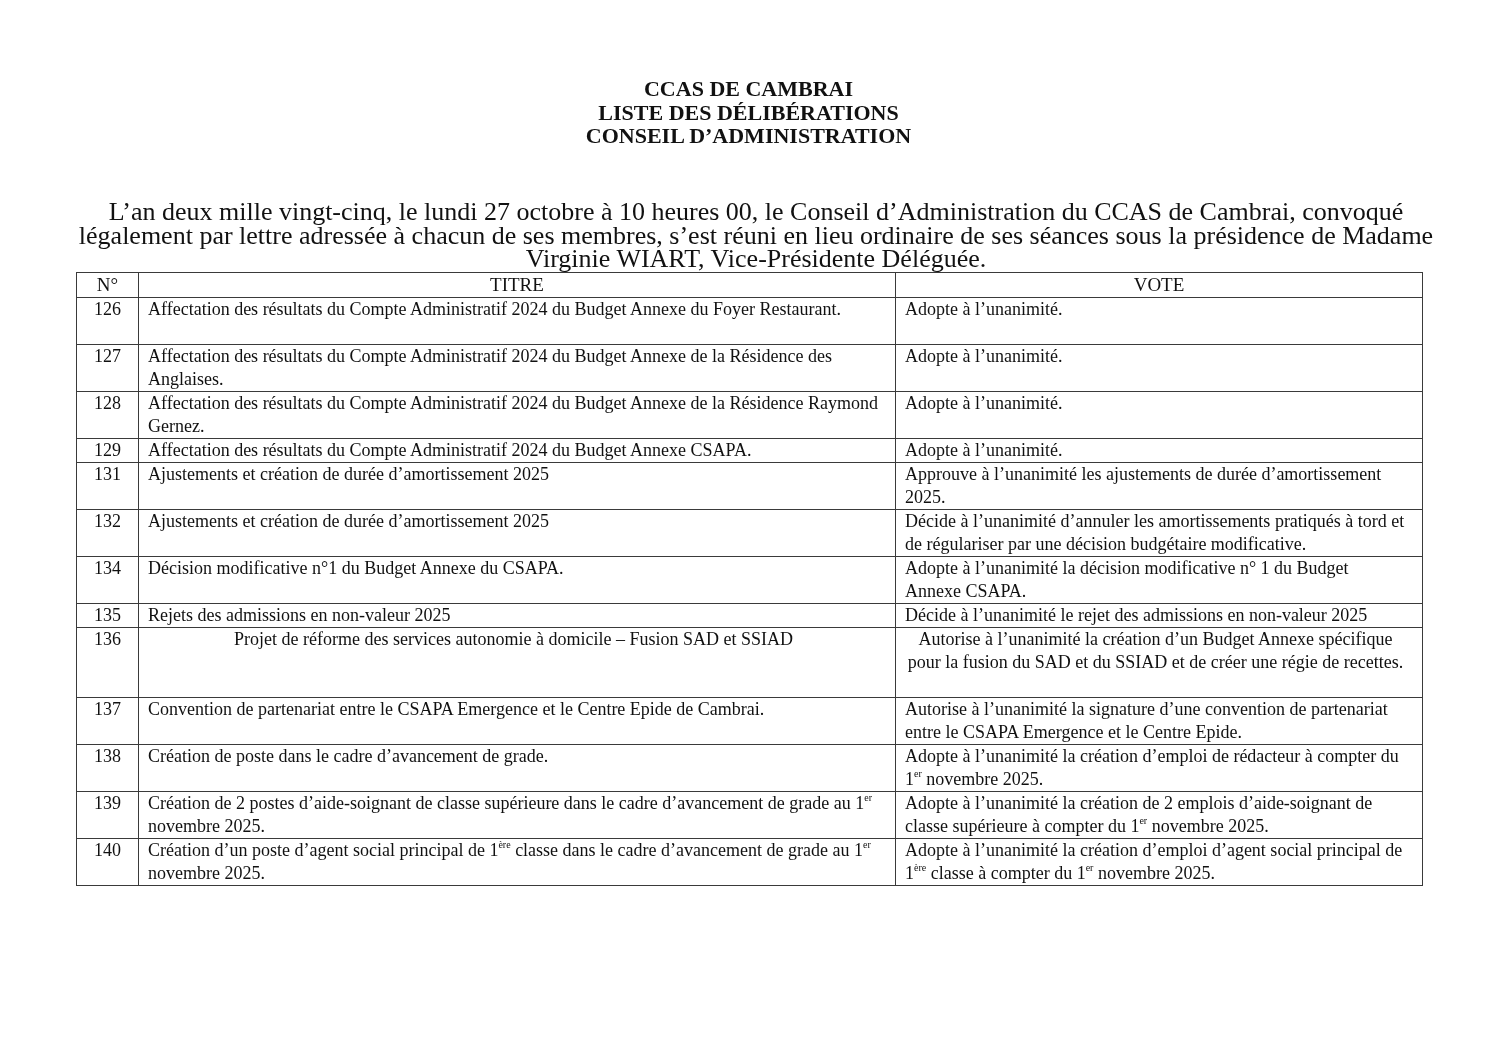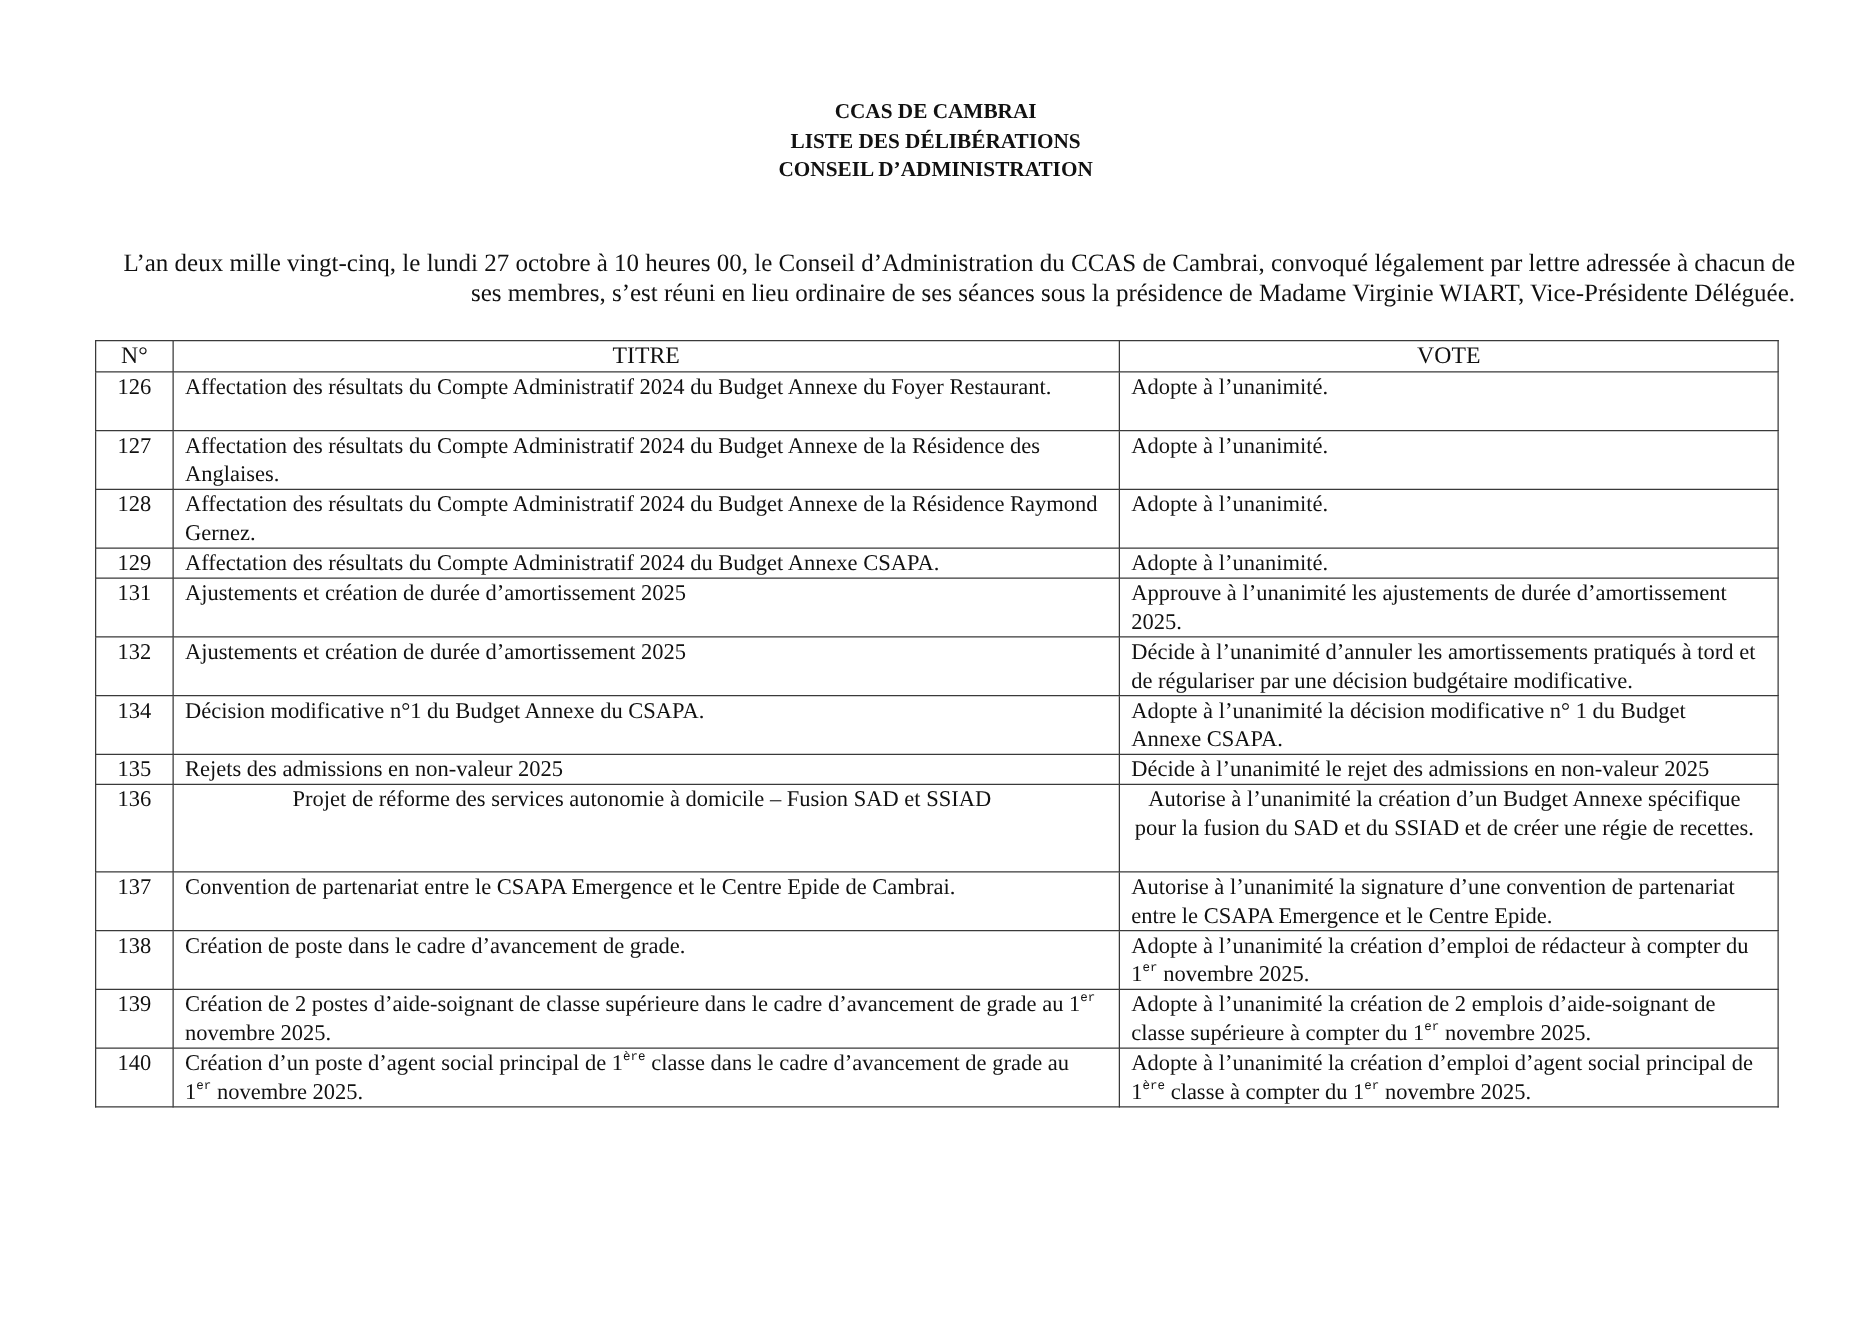--- a/index.html
+++ b/index.html
@@ -3,46 +3,46 @@
   <meta charset="utf-8">
   <style>
     html, body { margin: 0; padding: 0; background: #ffffff; }
     body {
       width: 1497px; height: 1058px; position: relative; overflow: hidden;
       font-family: "Liberation Serif", "DejaVu Serif", serif;
       color: #111111;
     }
     .header {
       position: absolute; left: 0; top: 77px; width: 1497px;
-      text-align: center; font-weight: bold; font-size: 17px; line-height: 23.5px;
+      text-align: center; font-weight: bold; font-size: 22px; line-height: 23.5px;
     }
     .header div { margin: 0; }
     .intro {
       position: absolute; left: 76px; top: 200px; width: 1360px;
-      font-size: 20px; line-height: 23.5px; text-align: right;
+      font-size: 26px; line-height: 23.5px; text-align: center;
     }
     table {
       position: absolute; left: 76px; top: 272px;
       border-collapse: collapse; width: 1346px;
       font-size: 18px; line-height: 23px;
       table-layout: fixed;
     }
     td, th {
       border: 1.3px solid #3a3a3a; vertical-align: top;
       padding: 0 16px 0 9px; font-weight: normal;
     }
     th { text-align: center; padding: 0; height: 24px; font-size: 19px; }
     col.c-num { width: 62px; }
     col.c-title { width: 757px; }
     col.c-vote { width: 527px; }
     td.num { text-align: center; padding: 0; }
     tr.h1 td { height: 23px; }
     tr.h2 td { height: 46px; }
     tr.h3 td { height: 69px; text-align: center; }
-    sup { font-size: 10px; line-height: 0; vertical-align: super; position: relative; top: -1px; font-family: Liberation Mono, monospace; }
+    sup { font-size: 10px; line-height: 0; vertical-align: super; position: relative; top: -1px; }
   </style>
 </head>
 <body>
 
 <div class="header">
   <div>CCAS DE CAMBRAI</div>
   <div>LISTE DES DÉLIBÉRATIONS</div>
   <div>CONSEIL D’ADMINISTRATION</div>
 </div>
 

